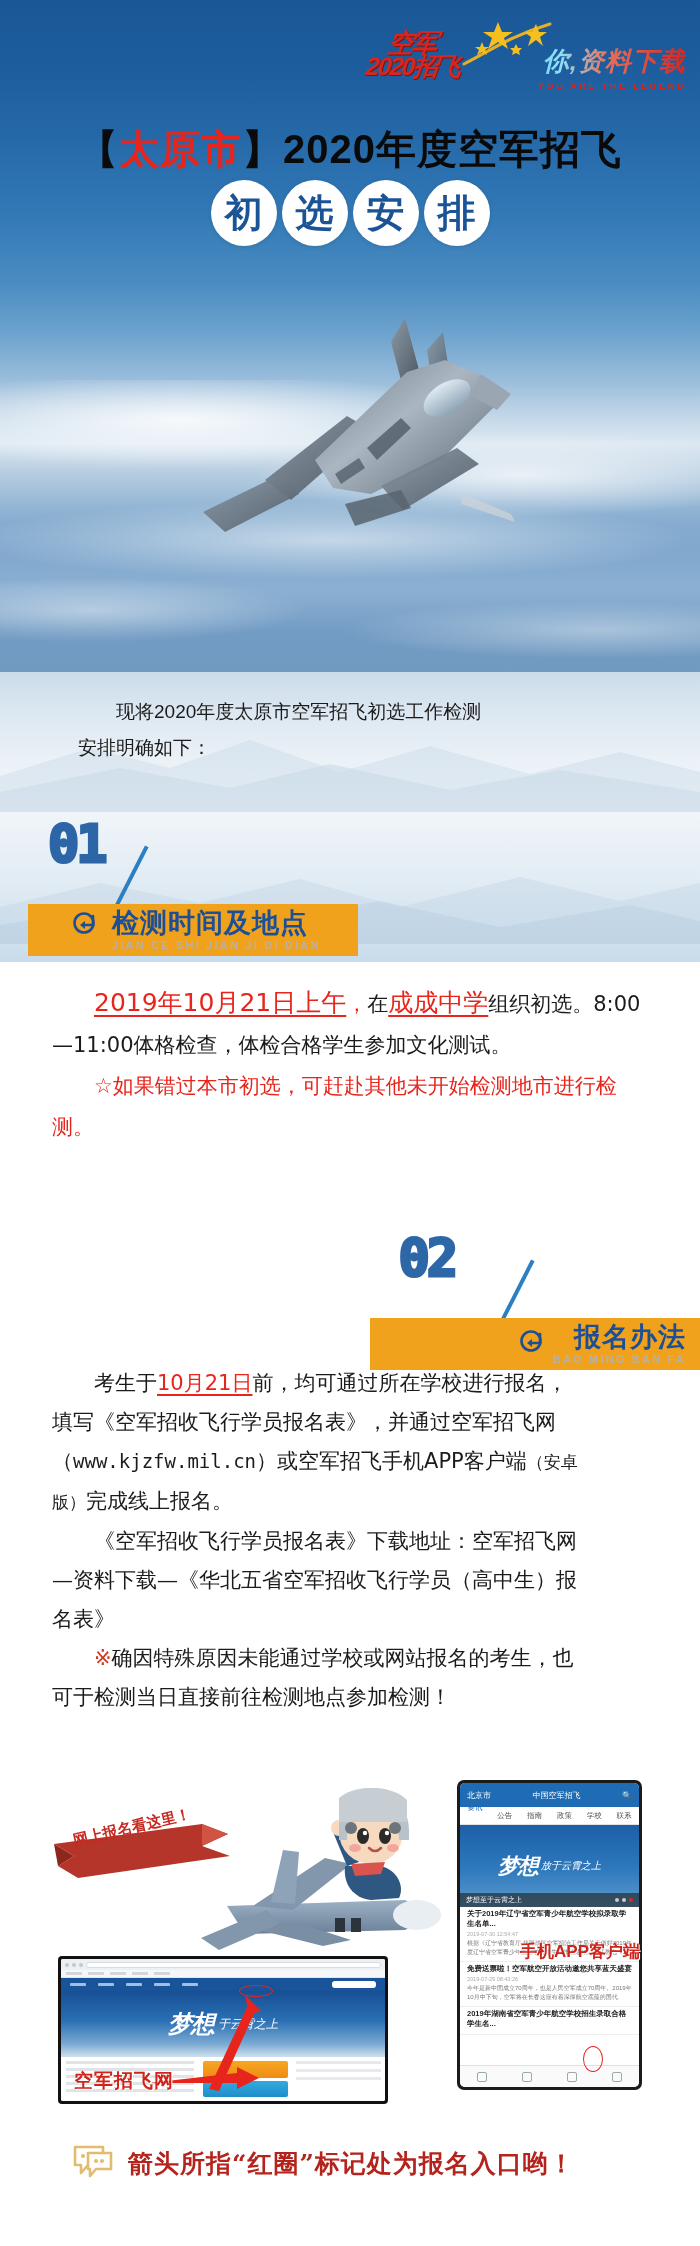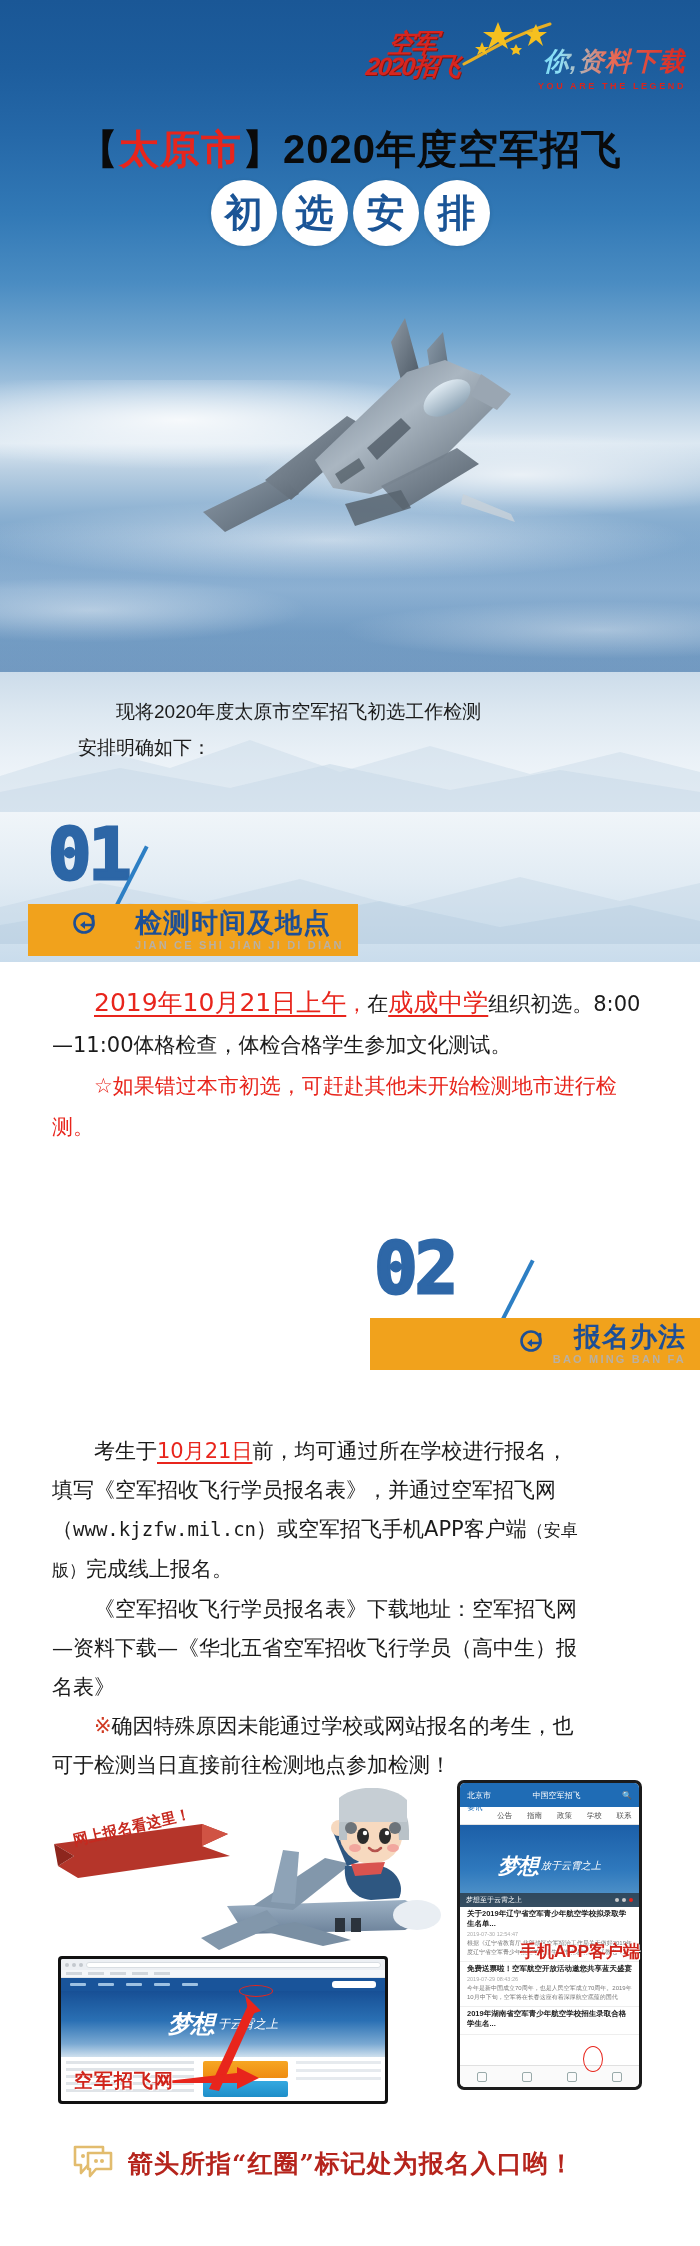--- a/index.html
+++ b/index.html
@@ -135,21 +135,21 @@
   .sec1 { position:absolute; left:0; top:812px; width:700px; height:150px; }
   .sec1-bg {
     position:absolute; left:0; top:0; width:700px; height:150px;
     background:linear-gradient(180deg,#f0f5f9 0%,#e2ecf4 45%,#d4e3ef 75%,#c9dcec 100%);
     overflow:hidden;
   }
   .sec1-mtn { position:absolute; left:0; bottom:18px; width:700px; height:95px; opacity:.6; }
 
   .num {
     position:absolute;
-    font-size:72px; font-weight:bold; line-height:1;
+    font-size:52px; font-weight:bold; line-height:1;
     color:#1d5ba0;
     font-family:"DejaVu Sans Mono",monospace;
     letter-spacing:-3px;
     -webkit-text-stroke:3px #1d5ba0;
     text-shadow:0 0 0 #1d5ba0;
     opacity:.92;
   }
   .num01 { left:48px; top:6px; }
   .num02 { right:245px; top:6px; }
 
@@ -161,21 +161,21 @@
   .slash2 { right:192px; top:28px; }
 
   .obar {
     position:absolute; height:52px; background:#f1a21c;
     display:flex; align-items:center;
   }
   .obar1 { left:28px; top:92px; width:330px; }
   .obar2 { right:0px; top:92px; width:330px; justify-content:flex-end; }
 
   .obar-inner { position:relative; display:flex; flex-direction:column; }
-  .obar1 .obar-inner { padding-left:107px;justify-content:space-between; }
+  .obar1 .obar-inner { padding-left:84px;justify-content:space-between; }
   .obar2 .obar-inner { padding-right:14px; align-items:flex-end; }
   .obar-cn {
     font-size:27px; font-weight:bold; color:#1d4f96; line-height:1.05;
     letter-spacing:1px;
   }
   .obar-py {
     font-size:11px; color:#b9b0a3; letter-spacing:2.2px;
     margin-top:1px; font-weight:bold;
   }
   .qico {
@@ -193,21 +193,21 @@
     font-size:21px; line-height:41px; color:#1b1b1b;
     font-family:"DejaVu Sans",sans-serif;
   }
   .body1 .big { font-size:25px; }
   .red { color:#e8251c; }
   .redu { color:#e8251c; text-decoration:underline; text-underline-offset:4px; }
   .blk { color:#1b1b1b; }
   .p-ind { text-indent:42px; }
 
   .body2 {
-    position:absolute; left:0; top:1432px; width:640px;
+    position:absolute; left:0; top:1364px; width:640px;
     padding:0 52px;
     font-size:21px; line-height:39px; color:#1b1b1b;
     font-family:"DejaVu Sans",sans-serif;
   }
   .serif { font-family:"DejaVu Serif","Liberation Serif",serif; }
   .mono { font-family:"DejaVu Sans Mono",monospace; font-size:19px; }
   .small-serif { font-family:"DejaVu Serif",serif; font-size:17px; }
   .ast { color:#d03a22; }
 
   

